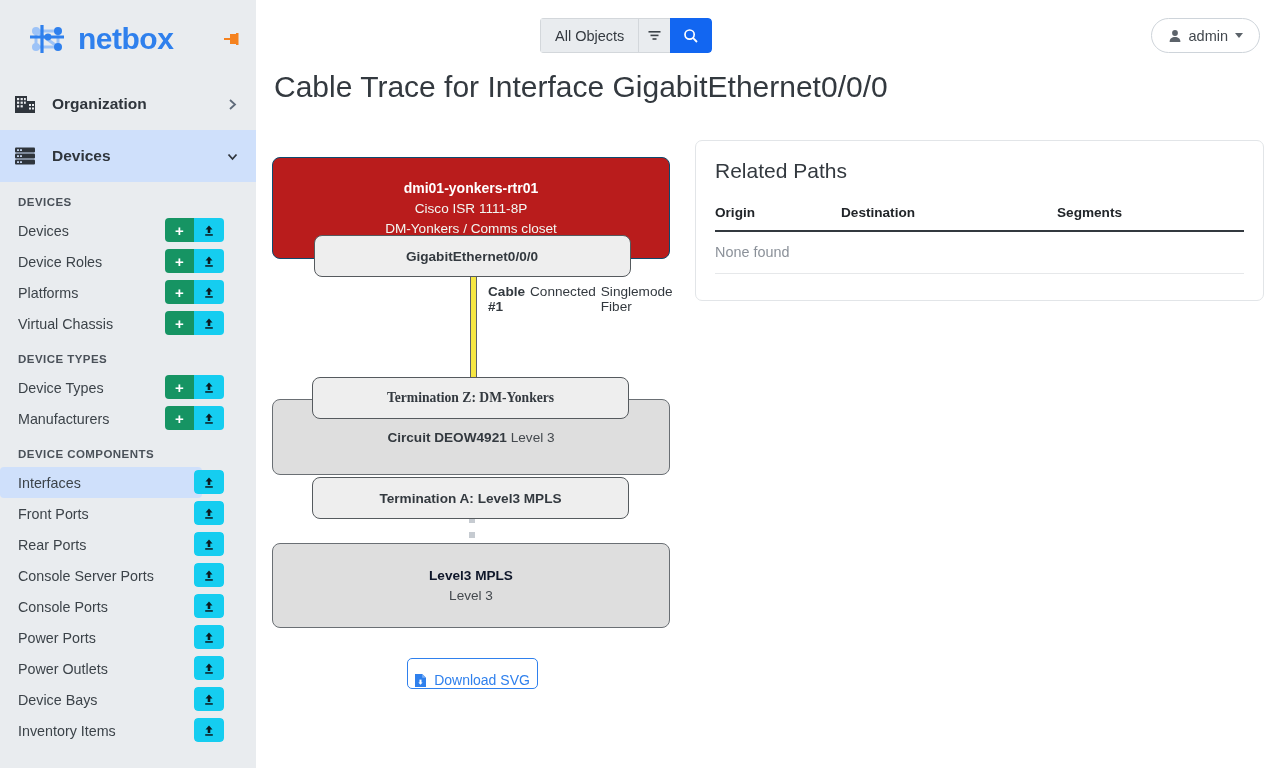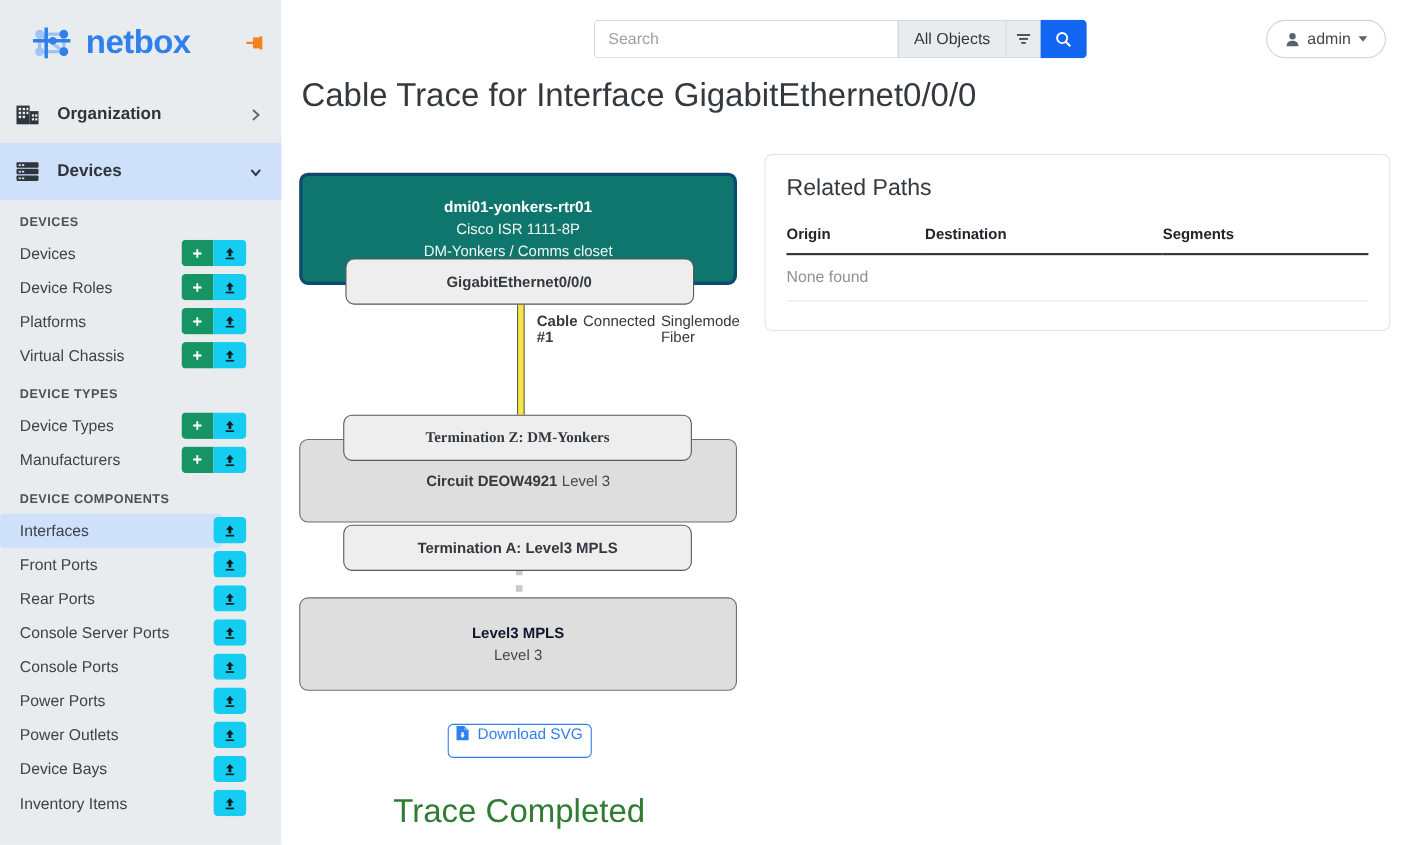--- a/index.html
+++ b/index.html
@@ -144,21 +144,21 @@
     font-size: 30px; font-weight: 400; color: #33393f;
   }
 
   
   #trace {
     position: absolute; left: 16px; top: 157px;
     width: 400px;
   }
   .node-device {
     width: 398px; min-height: 102px;
-    background: #0f766e; border: 3px solid #0c4a6e;
+    background: #b91c1c; border: 1px solid #0c4a6e;
     border-radius: 8px;
     display: flex; flex-direction: column;
     align-items: center; justify-content: center;
     padding: 14px 10px; gap: 5px;
     position: relative; z-index: 1;
   }
   .node-device .n-title { font-size: 14px; font-weight: 700; color: #fff; }
   .node-device .n-sub { font-size: 13.6px; color: #f2f7f2; }
 
   .node-term {
@@ -225,21 +225,21 @@
     align-items: center; justify-content: center; gap: 5px;
   }
   .node-provider .n-title { font-size: 13.6px; font-weight: 700; color: #0f172a; }
   .node-provider .n-sub { font-size: 13.6px; color: #44494e; }
 
   .dl-btn {
     margin: 30px auto 0 auto;
     width: 131px; height: 31px;
     border: 1px solid #2f80ed; border-radius: 5px;
     background: #fff;
-    display: flex; align-items: flex-start; justify-content: center; gap: 7px;
+    display: flex; align-items: flex-end; justify-content: center; gap: 7px;
     font-size: 14px; color: #2f80ed;
   }
   .trace-status {
     margin-top: 32px; text-align: center;
     font-size: 30px; color: #2e7d32; font-weight: 400;
   }
 
   
   #related {
     position: absolute; left: 439px; top: 140px;
@@ -531,21 +531,20 @@
           </svg>
       </span>
     </span>
   </div>
 </div>
 
 <div id="main">
 
   <div id="topbar">
     <div class="search-shell">
-      <input class="search-input" type="text" placeholder="Search" style="">
       <div class="obj-select">All Objects</div>
       <div class="filter-btn">
         <svg width="15" height="15" viewBox="0 0 15 15">
           <rect x="1.5" y="3" width="12" height="1.6" fill="#3c4349"></rect>
           <rect x="3.5" y="6.6" width="8" height="1.6" fill="#3c4349"></rect>
           <rect x="5.5" y="10.2" width="4" height="1.6" fill="#3c4349"></rect>
         </svg>
       </div>
       <div class="search-btn">
         <svg width="16" height="16" viewBox="0 0 16 16">
@@ -609,21 +608,20 @@
     <div class="dl-btn">
       <svg width="13" height="15" viewBox="0 0 13 15">
         <path d="M1 1 L8.2 1 L12 4.8 L12 14 L1 14 Z" fill="#2f80ed"></path>
         <path d="M8.2 1 L8.2 4.8 L12 4.8" fill="#7fb0f5"></path>
         <rect x="5.5" y="6.6" width="2" height="3.4" fill="#fff"></rect>
         <path d="M4.4 9.4 L6.5 11.8 L8.6 9.4 Z" fill="#fff"></path>
       </svg>
       <span>Download SVG</span>
     </div>
 
-    <div class="trace-status">Trace Completed</div>
   </div>
 
   <div id="related">
     <h2>Related Paths</h2>
     <table id="rp-table">
       <thead>
         <tr>
           <th class="c1">Origin</th>
           <th class="c2">Destination</th>
           <th class="c3">Segments</th>

